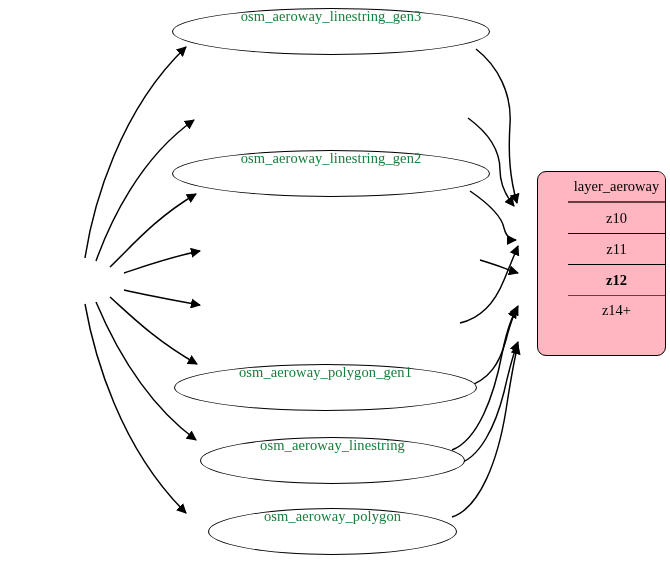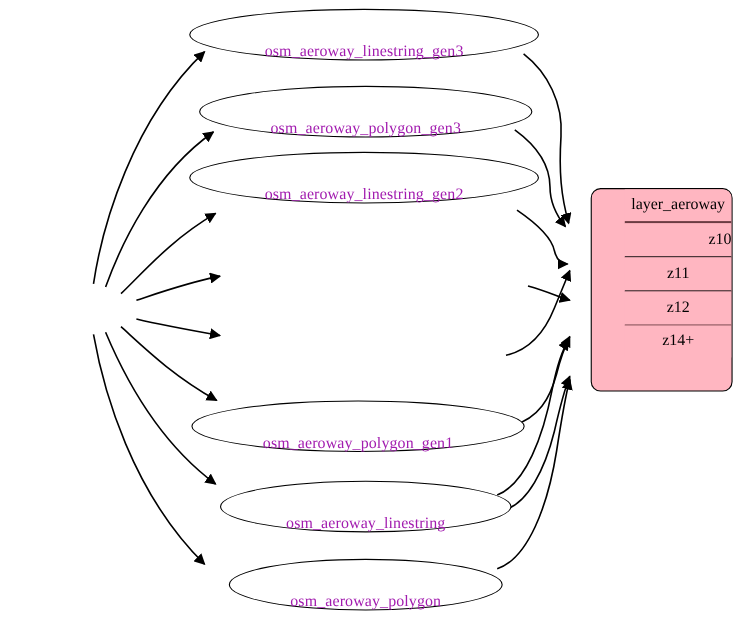--- a/index.html
+++ b/index.html
@@ -25,23 +25,23 @@
     width: 670px;
     height: 563px;
   }
   .node-ellipse {
     position: absolute;
     box-sizing: border-box;
     border: 1.1px solid #000000;
     border-radius: 50%;
     background: #ffffff;
     display: flex;
-    align-items: flex-end;
+    align-items: flex-start;
     justify-content: center;
-    color: #a21caf;
+    color: #15803d;
     white-space: nowrap;
   }
   .node-ellipse .lbl {
     font-size: 14.5px;
     line-height: 1;
     letter-spacing: 0.1px;
   }
   #layer-table {
     position: absolute;
     box-sizing: border-box;
@@ -104,25 +104,22 @@
       <path d="M 456,464 C 480,460 496,424 504,392 C 509,370 514,352 518,342"></path>
       <path d="M 452,517 C 480,508 498,460 506,410 C 510,384 514,360 518,345"></path>
     </g>
   </svg>
 
 
   <div class="node-ellipse" style="left:172px; top:8px; width:318px; height:47px;">
     <span class="lbl">osm_aeroway_linestring_gen3</span>
   </div>
 
-  <div class="node-ellipse" style="left:181px; top:78px; width:303px; height:47px;">
-    <span class="lbl">osm_aeroway_polygon_gen3</span>
-  </div>
 
-  <div class="node-ellipse" style="left:172px; top:138px; width:318px; height:47px;">
+  <div class="node-ellipse" style="left:172px; top:150px; width:318px; height:47px;">
     <span class="lbl">osm_aeroway_linestring_gen2</span>
   </div>
 
 
 
   <div class="node-ellipse" style="left:174px; top:364px; width:303px; height:47px;">
     <span class="lbl">osm_aeroway_polygon_gen1</span>
   </div>
 
   <div class="node-ellipse" style="left:200px; top:437px; width:265px; height:47px;">
@@ -130,27 +127,27 @@
   </div>
 
   <div class="node-ellipse" style="left:208px; top:508px; width:249px; height:47px;">
     <span class="lbl">osm_aeroway_polygon</span>
   </div>
 
   <div id="layer-table" style="left:537px; top:171px; width:129px; height:185px;padding-left:30px;">
     <div class="row header" style="height:31px;">
       <span>layer_aeroway</span>
     </div>
-    <div class="row" style="height:31px;justify-content:flex-end;">
+    <div class="row" style="height:31px;">
       <span>z10</span>
     </div>
     <div class="row" style="height:31px;text-align:center;">
       <span>z11</span>
     </div>
-    <div class="row sep-dark" style="height:31px;">
+    <div class="row sep-dark" style="height:31px;font-weight:bold;">
       <span>z12</span>
     </div>
     <div class="row" style="height:29px;">
       <span>z14+</span>
     </div>
   </div>
 
 </div>
 
 </body></html>

